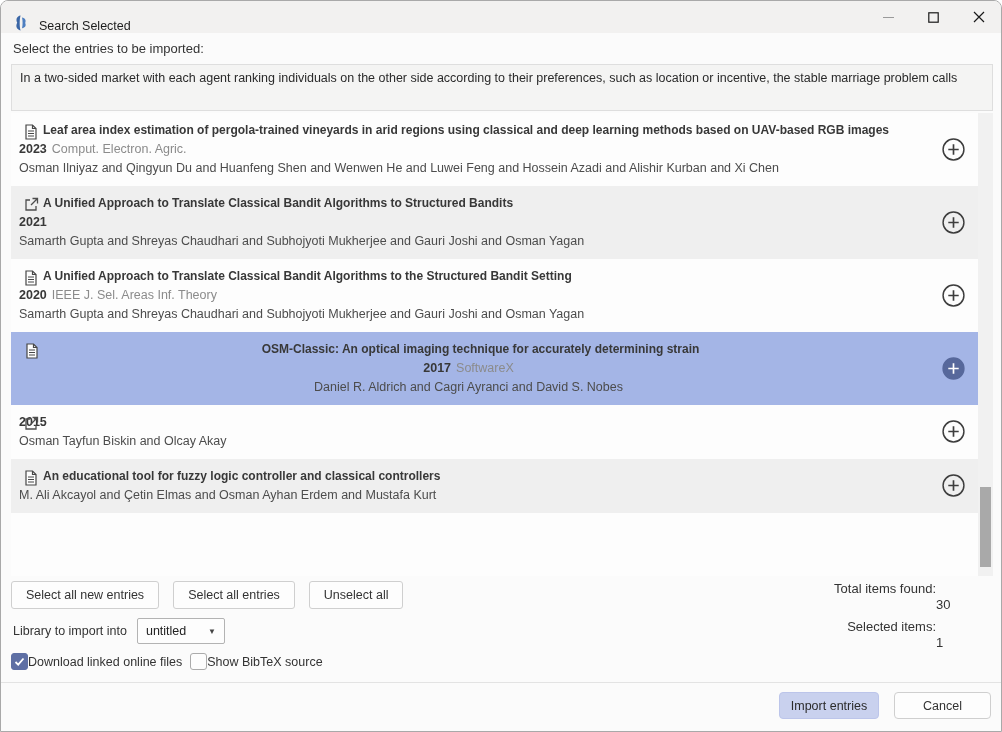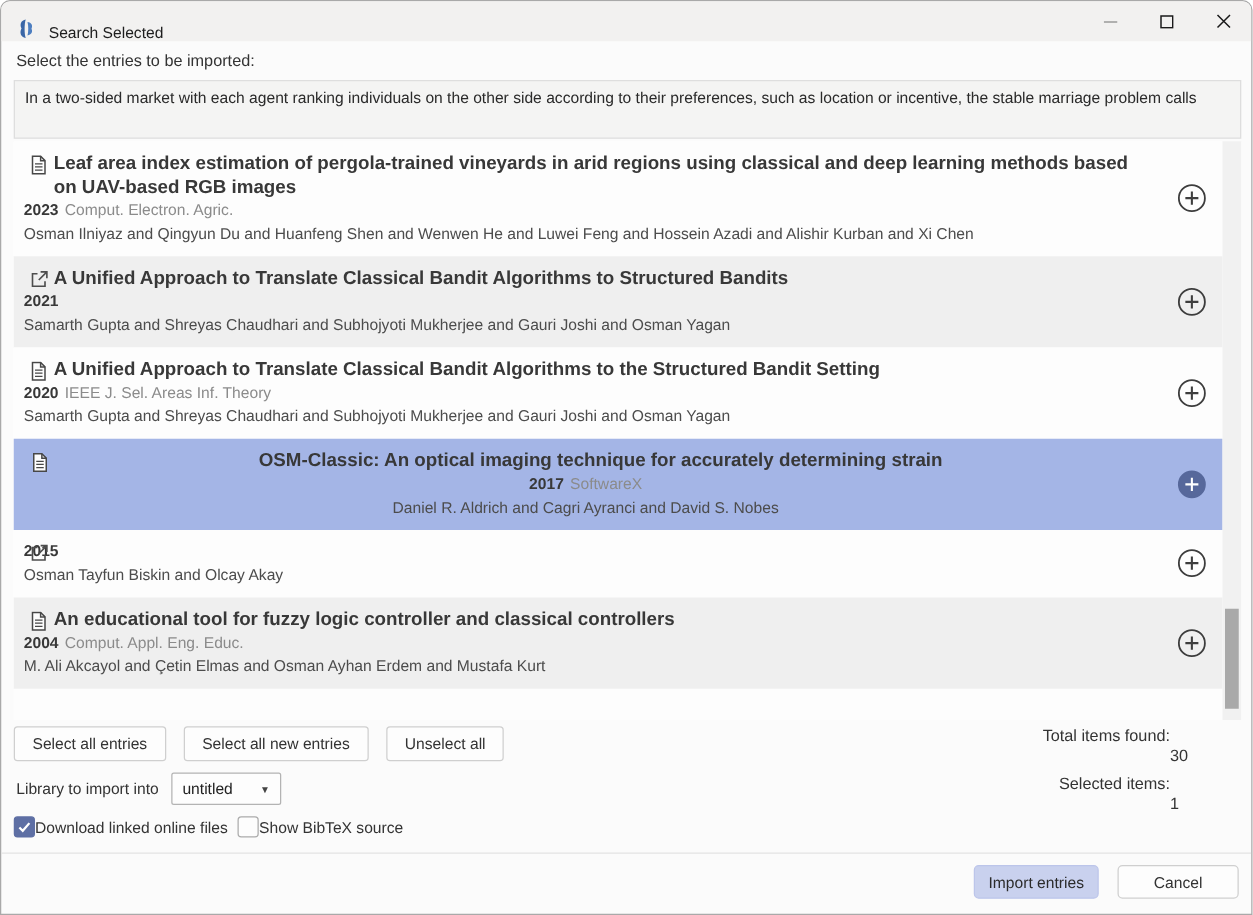--- a/index.html
+++ b/index.html
@@ -23,21 +23,21 @@
              font-size:12.5px; line-height:20px; color:#2a2a2a; overflow:hidden; }
   .preview .pline { display:block; white-space:nowrap; overflow:hidden; }
   .more { background:#ffffff; color:#4f4f4f; padding:0 1px; text-decoration:none; cursor:pointer; }
   
   .list { position:absolute; top:112px; left:10px; width:982px; height:463px; background:#fdfdfd; }
   .rows { position:absolute; top:0; left:0; width:967px; }
   .entry { position:relative; background:#fdfdfd; padding:8px 60px 8px 8px; }
   .entry.alt { background:#efefef; }
   .entry.selected { background:#a4b5e6;text-align:center; }
   .eicon { position:absolute; left:13px; top:11px; width:16px; height:16px; }
-  .etitle { margin-left:24px; font-size:15px; font-weight:bold; color:#383838; line-height:19px; }
+  .etitle { margin-left:24px; font-size:12px; font-weight:bold; color:#383838; line-height:19px; }
   .emeta { font-size:12.5px; line-height:19px; }
   .eyear { font-weight:bold; color:#383838; }
   .ejournal { color:#8b8b8b; margin-left:5px; }
   .eauthors { font-size:12.5px; line-height:19px; color:#4c4c4c; }
   .eadd { position:absolute; right:12px; top:50%; transform:translateY(-50%);
           width:26px; height:26px; background:transparent; border:none; cursor:pointer; padding:0; }
   .eadd svg circle { fill:none; stroke:#3d3d3d; stroke-width:1.4; }
   .eadd svg path { fill:none; stroke:#3d3d3d; stroke-width:1.6; }
   .entry.selected .eadd svg circle { fill:#57689b; stroke:#57689b; }
   .entry.selected .eadd svg path { stroke:#ffffff; }
@@ -220,40 +220,37 @@
   <div class="entry alt">
     <span class="eicon icon-doc">
       <svg width="14" height="16" viewBox="0 0 14 16">
         <path d="M2 1 H8.5 L12 4.5 V15 H2 Z" fill="#fdfdfd" stroke="#474747" stroke-width="1.2"></path>
         <path d="M8.5 1 V4.5 H12" fill="none" stroke="#474747" stroke-width="1.2"></path>
         <path d="M4 7 H10 M4 9.5 H10 M4 12 H10" stroke="#474747" stroke-width="1"></path>
       </svg>
     </span>
 
     <div class="etitle">An educational tool for fuzzy logic controller and classical controllers</div>
-    <div class="emeta">
-      <span class="eyear">2004</span><span class="ejournal">Comput. Appl. Eng. Educ.</span>
-    </div>
     <div class="eauthors">M. Ali Akcayol and Çetin Elmas and Osman Ayhan Erdem and Mustafa Kurt</div>
     <button class="eadd">
       <svg width="25" height="25" viewBox="0 0 24 24">
         <circle cx="12" cy="12" r="10"></circle>
         <path d="M12 7 V17 M7 12 H17"></path>
       </svg>
     </button>
   </div>
 </div>
     <div class="scrollbar">
       <div class="scroll-thumb"></div>
     </div>
   </div>
 
   <div class="sel-buttons">
+    <button class="btn">Select all new entries</button>
     <button class="btn">Select all entries</button>
-    <button class="btn">Select all new entries</button>
     <button class="btn">Unselect all</button>
   </div>
 
   <div class="stats">
     <div class="stat-row">
       <span>Total items found:</span>
       <span class="stat-value">30</span>
     </div>
     <div class="stat-row">
       <span>Selected items:</span>

